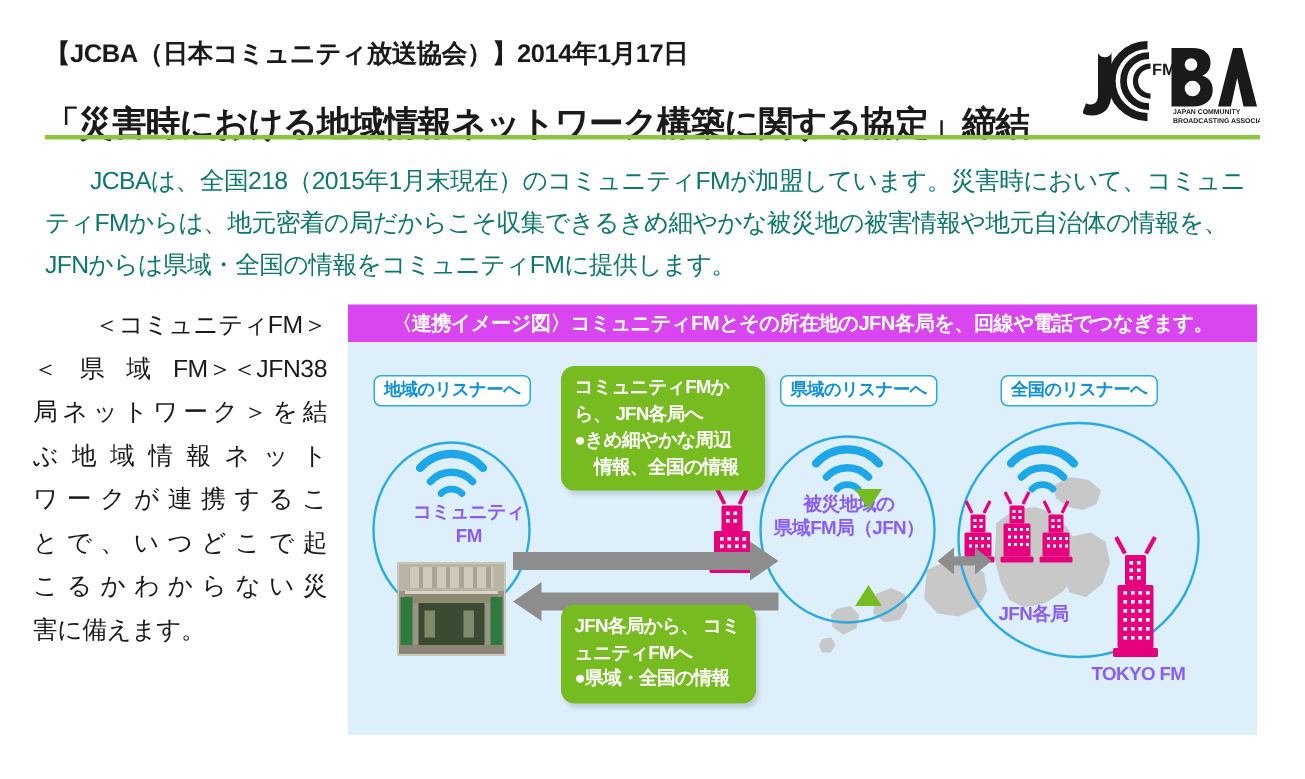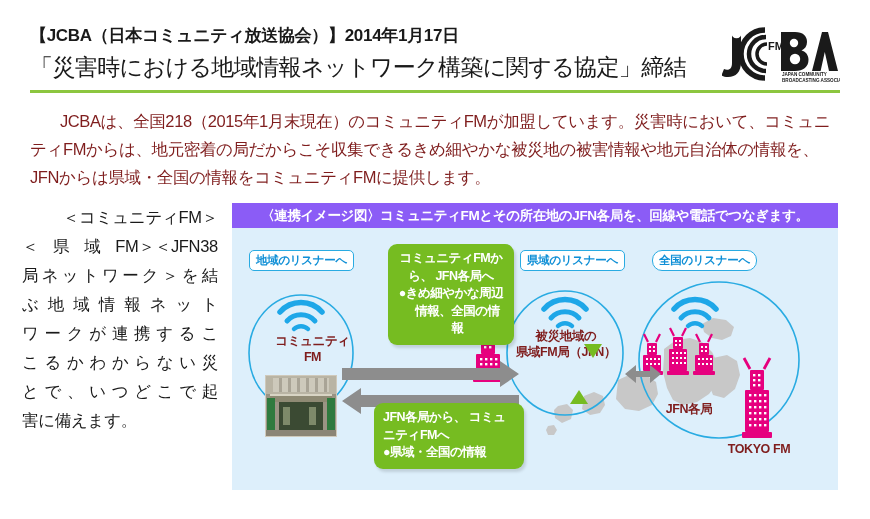--- a/index.html
+++ b/index.html
@@ -11,73 +11,73 @@
   }
   .page { position: relative; width: 870px; height: 519px; background: #fff; }
 
   
   .header { position: absolute; left: 30px; top: 24px; width: 810px; }
   .hdr-line1 {
     font-size: 17px; font-weight: bold; color: #1a1a1a;
     letter-spacing: -0.3px; line-height: 24px; white-space: nowrap;
   }
   .hdr-line2 {
-    font-size: 23px; font-weight: normal; color: #1a1a1a;
-    letter-spacing: -0.6px; line-height: 32px; margin-top: 3px; white-space: nowrap;
+    font-size: 23px; font-weight: bold; color: #1a1a1a;
+    letter-spacing: -0.6px; line-height: 32px; margin-top: 18px; white-space: nowrap;
   }
   .logo { position: absolute; right: 0px; top: 0px; width: 118px; height: 62px; }
   .rule {
     position: absolute; left: 30px; top: 90px; width: 810px; height: 3px;
     background: #8cc63f;
   }
 
   
   .lead {
     position: absolute; left: 30px; top: 107px; width: 812px;
-    font-size: 16.5px; color: #7f1d1d; line-height: 28px;
+    font-size: 16.5px; color: #0f766e; line-height: 28px;
     letter-spacing: -0.4px; text-indent: 30px; font-weight: 500;
   }
 
   
   .sidecol {
     position: absolute; left: 22px; top: 203px; width: 196px;
     font-size: 16.5px; color: #1a1a1a; line-height: 29px;
     letter-spacing: -0.3px; text-align: justify; text-align-last: justify;
     font-weight: 500;
   }
   .sidecol .l0 { text-align: right; text-align-last: right; }
 
   
   .diagram {
     position: absolute; left: 232px; top: 203px; width: 606px; height: 287px;
     background: #ddeffb;
   }
   .diag-title {
     position: absolute; left: 0; top: 0; width: 606px; height: 25px;
-    background: #8b5cf6; color: #ffffff;
+    background: #d946ef; color: #ffffff;
     font-size: 13.5px; font-weight: bold; letter-spacing: -0.4px;
     display: flex; align-items: center; justify-content: center; white-space: nowrap;
   }
   .canvas { position: absolute; left: 0; top: 25px; width: 606px; height: 262px; }
   .canvas svg { position: absolute; left: 0; top: 0; }
 
   
   .pill {
     position: absolute; background: #ffffff; border: 1.6px solid #29abe2;
     border-radius: 5px; color: #0f8fd6; font-size: 11.5px; font-weight: bold;
     letter-spacing: -0.3px; padding: 2px 6px 3px; white-space: nowrap;
     line-height: 14px;
   }
   #pill-local   { left: 17px;  top: 22px; }
   #pill-pref    { left: 288px; top: 22px; }
-  #pill-nation  { left: 420px; top: 22px; border-radius: 10px; }
+  #pill-nation  { left: 435px; top: 22px; }
 
   
   .ctext {
-    position: absolute; color: #7f1d1d; font-size: 12.5px; font-weight: bold;
+    position: absolute; color: #8b5cf6; font-size: 12.5px; font-weight: bold;
     letter-spacing: -0.4px; text-align: center; line-height: 16px; white-space: nowrap;
   }
   #lbl-cfm     { left: 28px;  top: 105px; width: 105px; }
   #lbl-preffm  { left: 264px; top: 100px; width: 140px; text-align: center; }
   #lbl-jfn     { left: 412px; top: 173px; width: 90px; }
   #lbl-tokyo   { left: 472px; top: 213px; width: 110px; }
 
   
   .photo {
     position: absolute; left: 33px; top: 147px; width: 72px; height: 62px;
@@ -97,22 +97,22 @@
 
   
   .callout {
     position: absolute; background: #76bc21; border-radius: 9px;
     color: #ffffff; font-size: 12.5px; font-weight: bold; letter-spacing: -0.5px;
     line-height: 17.5px; padding: 6px 9px 7px;
     box-shadow: 2px 3px 3px rgba(0,0,0,0.13);
   }
   .callout .ind { display: block; padding-left: 13px; text-indent: -13px; }
   .callout .ind2 { display: block; padding-left: 13px; }
-  #call-up   { left: 156px; top: 16px;  width: 126px; text-align: center; }
-  #call-down { left: 142px; top: 175px; width: 150px; }
+  #call-up   { left: 142px; top: 16px;  width: 136px; }
+  #call-down { left: 142px; top: 175px; width: 130px; }
   .tail {
     position: absolute; width: 0; height: 0;
     border-left: 9px solid transparent; border-right: 9px solid transparent;
   }
   #tail-up   { left: 196px; bottom: -13px; border-top: 14px solid #76bc21; }
   #tail-down { left: 196px; top: -13px;  border-bottom: 14px solid #76bc21; }
 </style>
 </head>
 <body>
 
@@ -156,22 +156,22 @@
   <div class="rule"></div>
 
   <p class="lead">JCBAは、全国218（2015年1月末現在）のコミュニティFMが加盟しています。災害時において、コミュニティFMからは、地元密着の局だからこそ収集できるきめ細やかな被災地の被害情報や地元自治体の情報を、JFNからは県域・全国の情報をコミュニティFMに提供します。</p>
 
   <div class="sidecol">
     <div class="l0">＜コミュニティFM＞</div>
     <div>＜県域FM＞＜JFN38</div>
     <div>局ネットワーク＞を結</div>
     <div>ぶ地域情報ネット</div>
     <div>ワークが連携するこ</div>
+    <div>とで、いつどこで起</div>
     <div>こるかわからない災</div>
-    <div>とで、いつどこで起</div>
     <div class="l0" style="text-align:left;text-align-last:left">害に備えます。</div>
   </div>
 
   <div class="diagram">
 
     <div class="diag-title">〈連携イメージ図〉コミュニティFMとその所在地のJFN各局を、回線や電話でつなぎます。</div>
 
     <div class="canvas">
 
       <svg width="606" height="262" viewBox="0 0 606 262" xmlns="http://www.w3.org/2000/svg">

